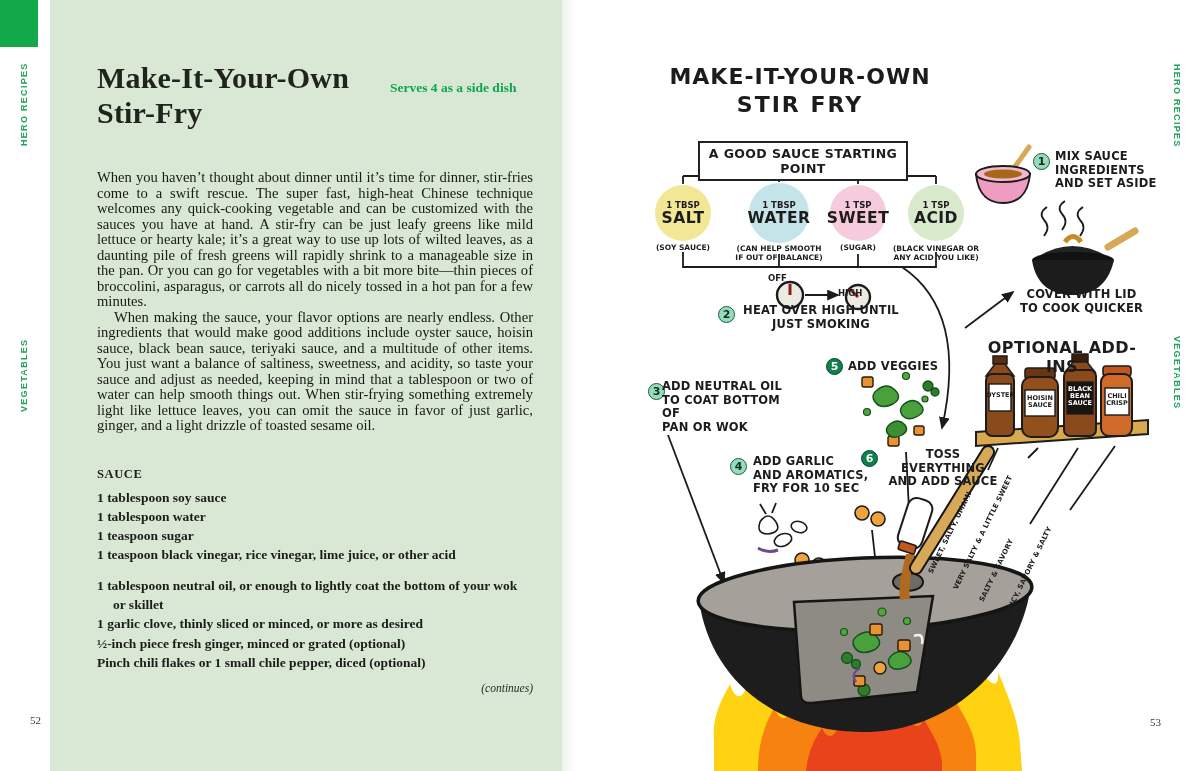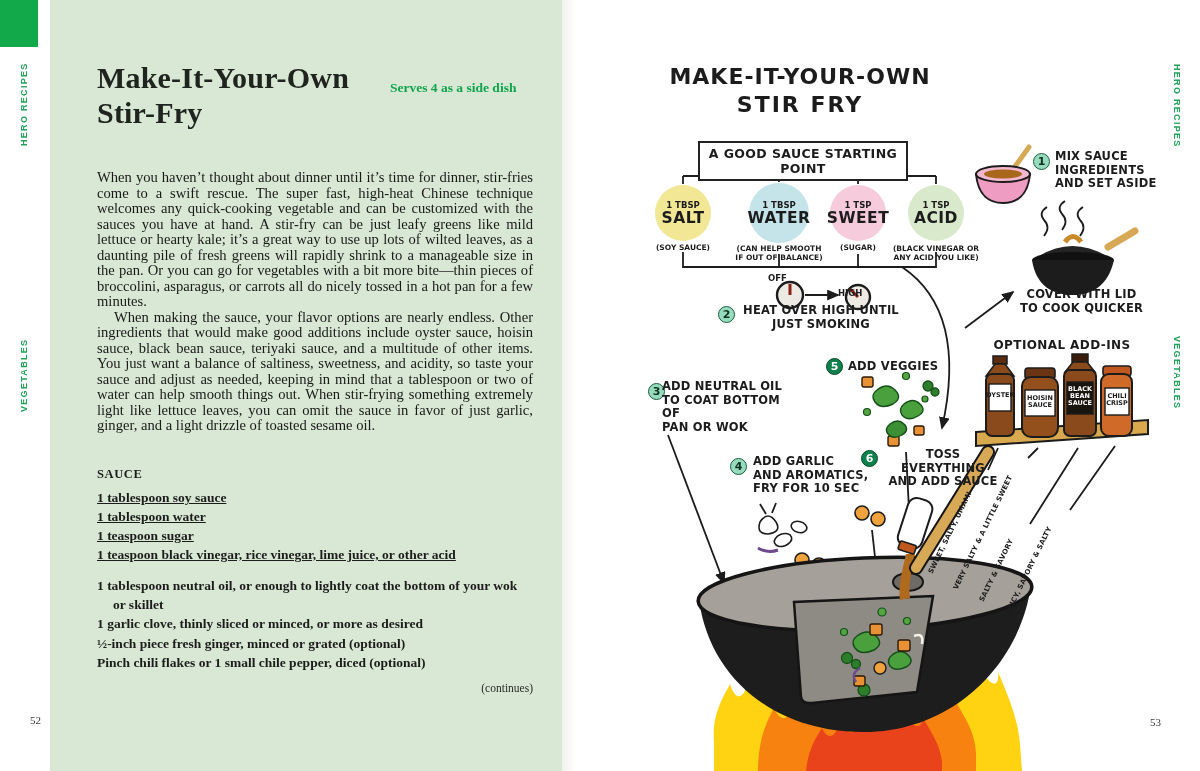--- a/index.html
+++ b/index.html
@@ -24,24 +24,24 @@
   .left-page { position:absolute; left:50px; top:0; width:512px; height:771px; background:#d8e8d5; }
   .rtitle { position:absolute; left:47px; top:60px; font-weight:bold; font-size:30px; line-height:35px;
             color:#20241f; letter-spacing:0.2px; }
   .serving { position:absolute; left:340px; top:80px; width:170px; font-weight:bold; font-size:13.5px;
              color:#0fa44c; }
   .bodytext { position:absolute; left:47px; top:170px; width:436px; font-size:14.6px; line-height:15.5px;
               text-align:justify; color:#191916; }
   .bodytext p.indent { text-indent:17px; }
   .sauce-sec { position:absolute; left:47px; top:467px; width:436px; font-weight:bold; font-size:13.5px; }
   .sauce-sec .hdr { font-size:12.5px; letter-spacing:0.6px; margin-bottom:6px; }
-  .sauce-sec .ing { line-height:19px;text-decoration:underline; }
+  .sauce-sec .ing { line-height:19px; }
   .main-sec { position:absolute; left:47px; top:577px; width:436px; font-weight:bold; font-size:13.5px; }
   .main-sec .ing { line-height:18.5px; margin-bottom:1px; padding-left:16px; text-indent:-16px; }
-  .continues { position:absolute; left:47px; top:682px; width:436px; text-align:right; 
+  .continues { position:absolute; left:47px; top:682px; width:436px; text-align:right; font-style:italic;
                font-size:11.5px; color:#2a2a28; }
 
   
   .right-page { position:absolute; left:562px; top:0; width:598px; height:771px;
                 background:linear-gradient(90deg,#f1f1ef,#ffffff 14px);
                 font-family:"DejaVu Sans", sans-serif; color:#1c1c1c; }
   .right-page .abs { position:absolute; }
   .hand { font-weight:bold; letter-spacing:0.4px; }
   .ml { white-space:pre-line; }
   .ill-title { left:68px; top:64px; width:340px; text-align:center; font-size:22px; letter-spacing:1px; }
@@ -310,21 +310,21 @@
     <div class="badge dark" style="left:264px; top:358px;">5</div>
     <div class="abs steptxt" style="left:286px; top:360px;">ADD VEGGIES</div>
 
     <div class="badge dark" style="left:299px; top:450px;">6</div>
     <div class="abs steptxt ml" style="left:321px; top:448px; width:120px; text-align:center;">TOSS EVERYTHING
 AND ADD SAUCE</div>
 
     <div class="abs steptxt ml" style="left:452px; top:288px; width:135px; text-align:center;">COVER WITH LID
 TO COOK QUICKER</div>
 
-    <div class="abs hand" style="left:420px; top:338px; width:160px; text-align:center; font-size:12px;">OPTIONAL ADD-INS</div>
+    <div class="abs hand" style="left:420px; top:338px; width:160px; text-align:center; font-size:16px;">OPTIONAL ADD-INS</div>
 
     <div class="abs bottle-label ml" style="left:424px; top:392px; width:28px;">OYSTER</div>
     <div class="abs bottle-label ml" style="left:461px; top:395px; width:34px;">HOISIN
 SAUCE</div>
     <div class="abs bottle-label ml onblack" style="left:504px; top:386px; width:28px;">BLACK
 BEAN
 SAUCE</div>
     <div class="abs bottle-label ml" style="left:541px; top:393px; width:28px;">CHILI
 CRISP</div>
 

